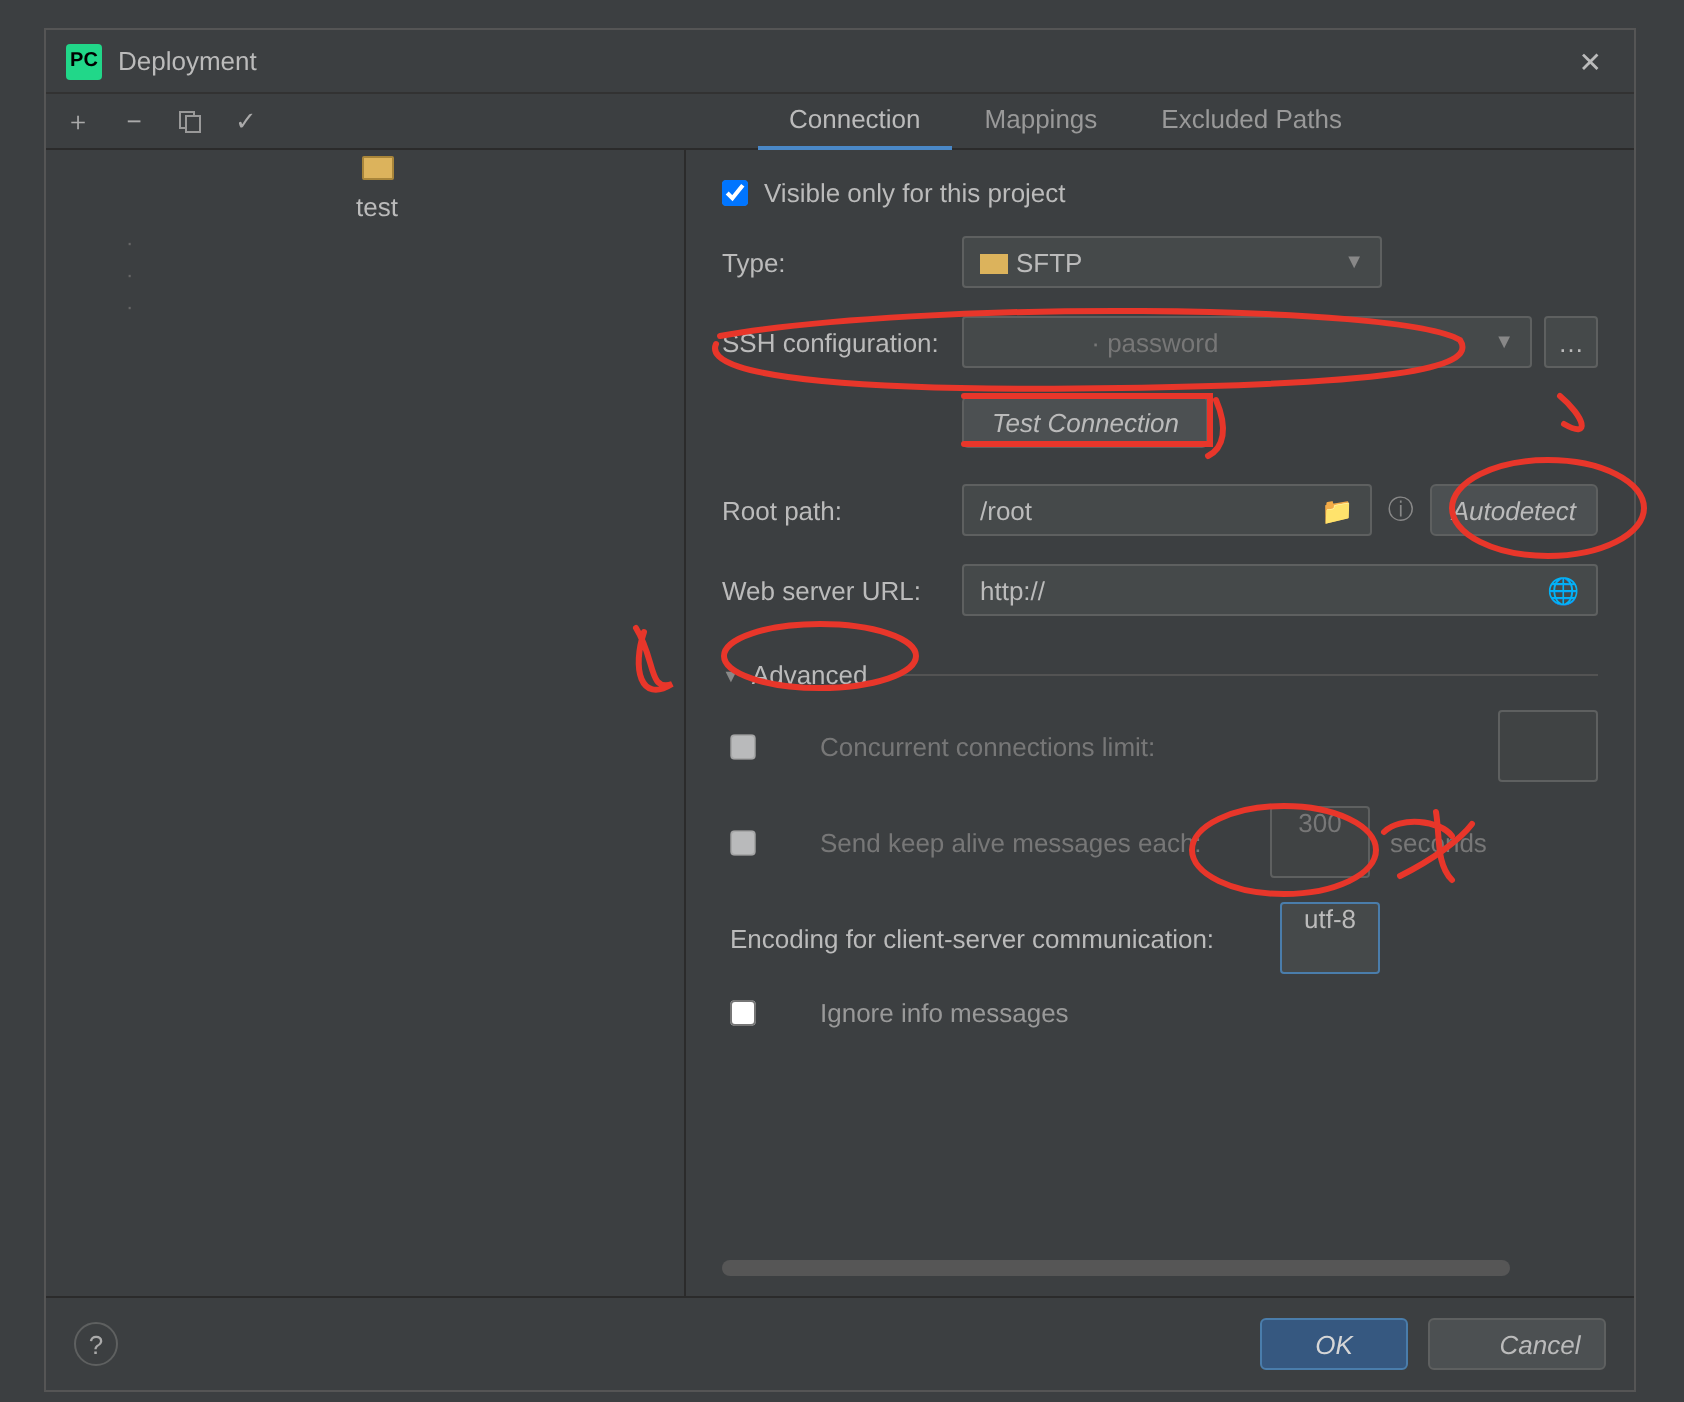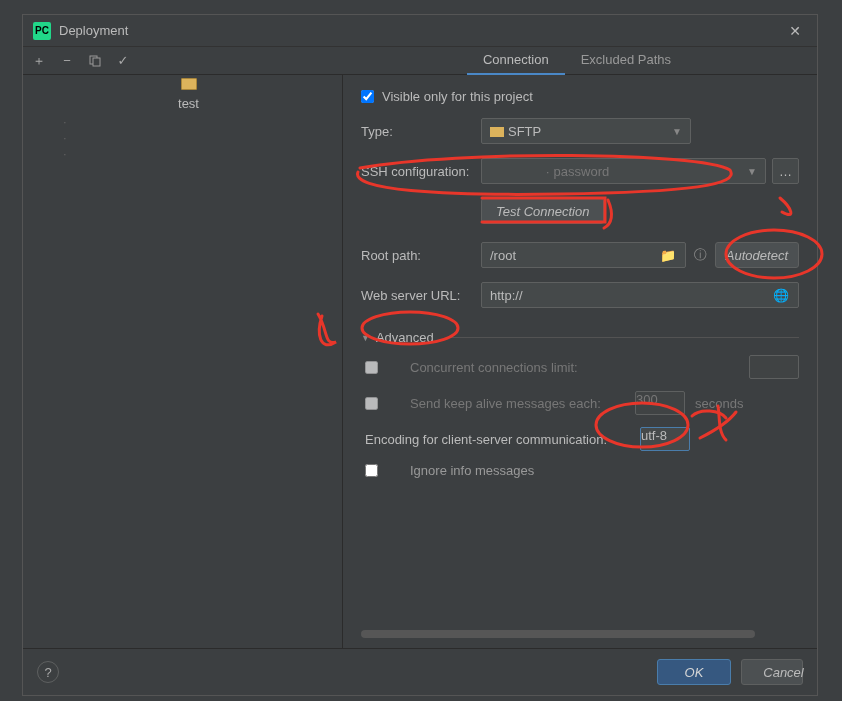--- a/index.html
+++ b/index.html
@@ -177,23 +177,23 @@
       background: #535353;
       margin-left: 8px;
     }
     .adv-row { display: flex; align-items: center; margin-bottom: 12px; padding-left: 4px; }
     .adv-row .chk-lbl { display: flex; align-items: center; gap: 24px; color: #999; }
     .adv-row .chk-lbl.disabled { color: #777; }
     .adv-input {
       background: #45494a;
       border: 1px solid #5e6060;
       color: #bbb;
-      height: 24px;
+      height: 36px;
       width: 50px;
-      text-align: left;
+      text-align: center;
       border-radius: 2px;
     }
     .adv-input.disabled { color: #777; background: #404344; }
     .footer {
       border-top: 1px solid #2b2b2b;
       padding: 10px 14px;
       display: flex;
       align-items: center;
     }
     .help-btn {
@@ -249,20 +249,21 @@
     <div class="tool-btn">−</div>
     <div class="tool-btn">
       <svg width="14" height="14" viewBox="0 0 14 14">
           <rect x="2" y="2" width="7" height="8" fill="none" stroke="#999"></rect>
           <rect x="5" y="4" width="7" height="8" fill="#3c3f41" stroke="#999"></rect>
         </svg>
     </div>
     <div class="tool-btn">✓</div>
     <div class="tabs" style="padding-right:130px;">
       <div class="tab active">Connection</div>
+      <div class="tab">Mappings</div>
       <div class="tab">Excluded Paths</div>
     </div>
   </div>
 
   <div class="content-row">
     <div class="sidebar">
       <div class="sidebar-item">
         <span class="srv-icon"></span>
         <span>test</span>
       </div>
@@ -357,21 +358,21 @@
       <div class="scroll-track">
         <div class="scroll-thumb"></div>
       </div>
     </div>
   </div>
 
   <div class="footer">
     <div class="help-btn">?</div>
     <div class="footer-btns">
       <div class="btn primary" style="width:74px;justify-content:center;">OK</div>
-      <div class="btn" style="width:62px;justify-content:center;padding-left:37px;">Cancel</div>
+      <div class="btn" style="width:89px;justify-content:center;padding-left:37px;">Cancel</div>
     </div>
   </div>
 </div>
 
 <svg class="ann" width="842" height="701">
   <g fill="none" stroke="#e8362a" stroke-width="3" stroke-linecap="round">
 
     <path d="M 360 168 C 460 150, 700 152, 730 170 C 740 185, 690 192, 560 194 C 440 196, 350 190, 358 172"></path>
 
     <path d="M 482 198 L 605 198 L 605 222 L 482 222"></path>

